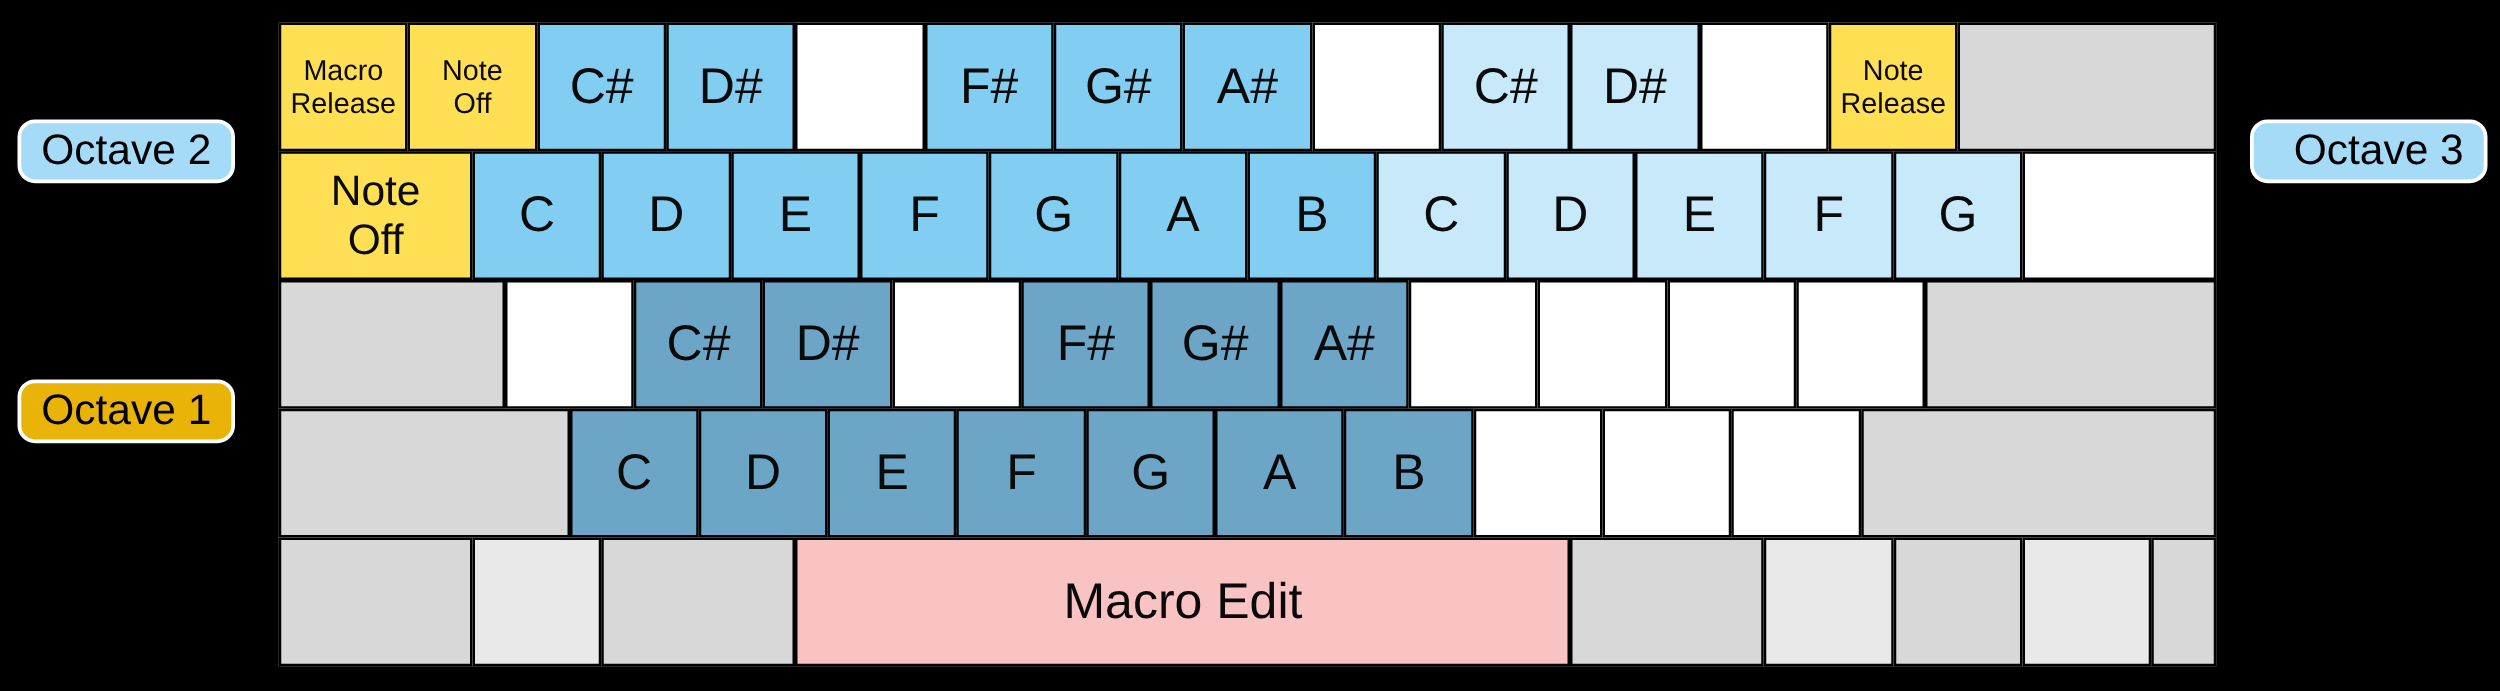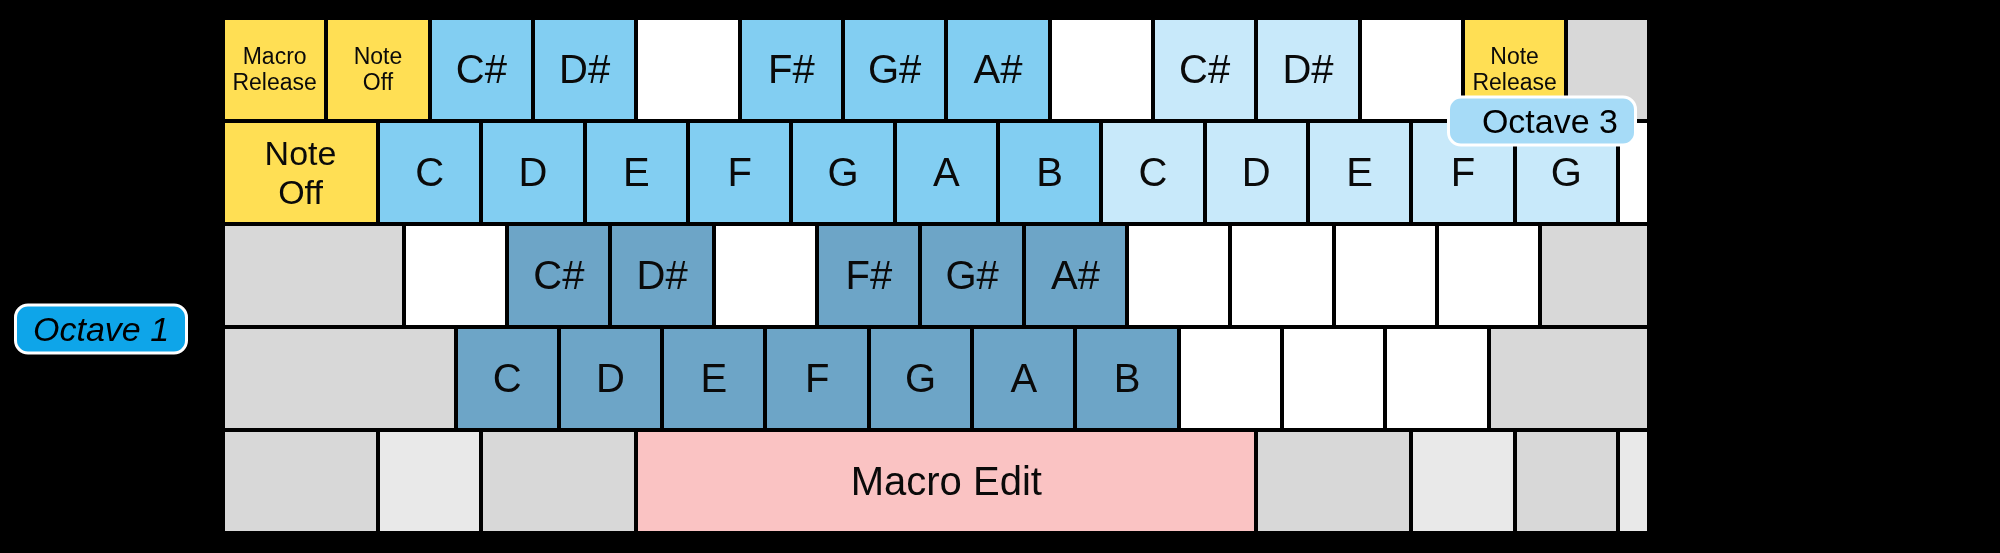--- a/index.html
+++ b/index.html
@@ -8,21 +8,21 @@
     background: #000;
   }
   body {
     width: 2000px;
     height: 553px;
     font-family: "Liberation Sans", "DejaVu Sans", sans-serif;
     color: #0A0A0A;
   }
   .stage {
     position: relative;
-    width: 1647px;
+    width: 2000px;
     height: 553px;
     overflow: hidden;
   }
   .board {
     position: absolute;
     left: 223px;
     top: 18px;
     width: 1550px;
     height: 515px;
     display: flex;
@@ -142,15 +142,16 @@
         <div class="cell" style="flex-basis: 6.66667%; background: rgb(233, 233, 233);"></div>
         <div class="cell" style="flex-basis: 10%; background: rgb(216, 216, 216);"></div>
         <div class="cell" style="flex-basis: 40%; background: rgb(250, 195, 195);">Macro Edit</div>
         <div class="cell" style="flex-basis: 10%; background: rgb(216, 216, 216);"></div>
         <div class="cell" style="flex-basis: 6.66667%; background: rgb(233, 233, 233);"></div>
         <div class="cell" style="flex-basis: 6.66667%; background: rgb(216, 216, 216);"></div>
         <div class="cell" style="flex-basis: 6.66667%; background: rgb(233, 233, 233);"></div>
         <div class="cell" style="flex-basis: 3.33333%; background: rgb(216, 216, 216);"></div>
       </div>
     </div>
-  <div class="pill pill-octave1" style="background: #0ea5e9; font-style: italic;">Octave 1</div>
+  <div class="pill pill-octave2" style="background: rgb(166, 219, 247);">Octave 2</div>
+  <div class="pill pill-octave1" style="background: #eab308;">Octave 1</div>
   <div class="pill pill-octave3" style="background: rgb(166, 219, 247);">Octave 3</div>
 </div>
 
 </body></html>

